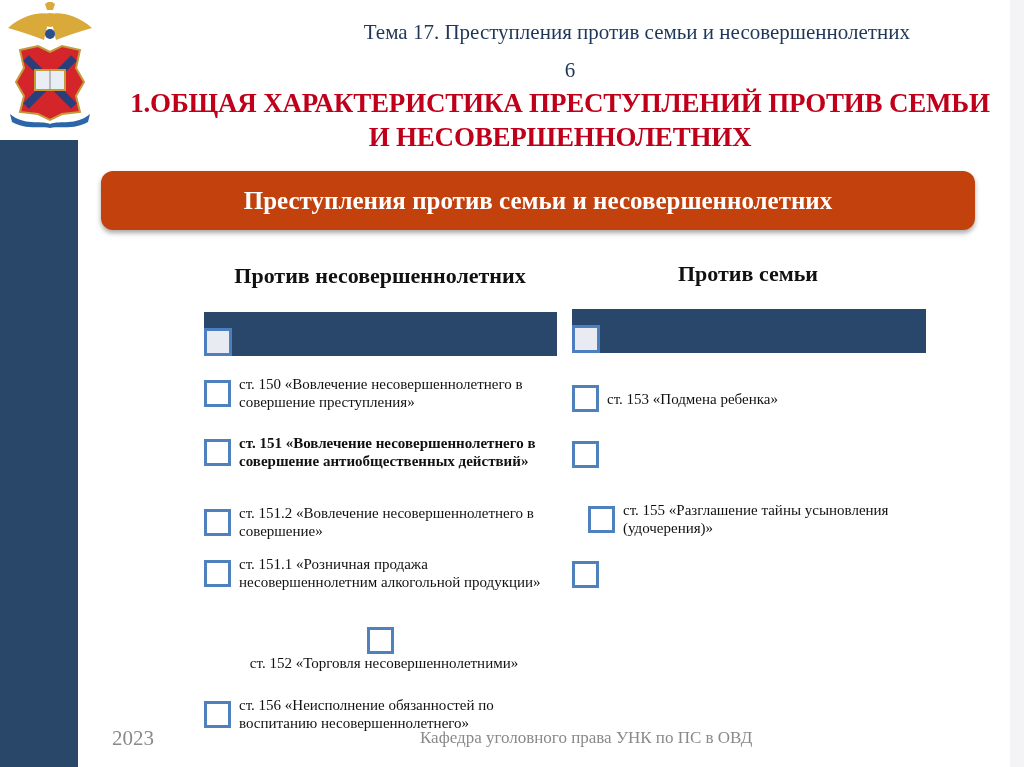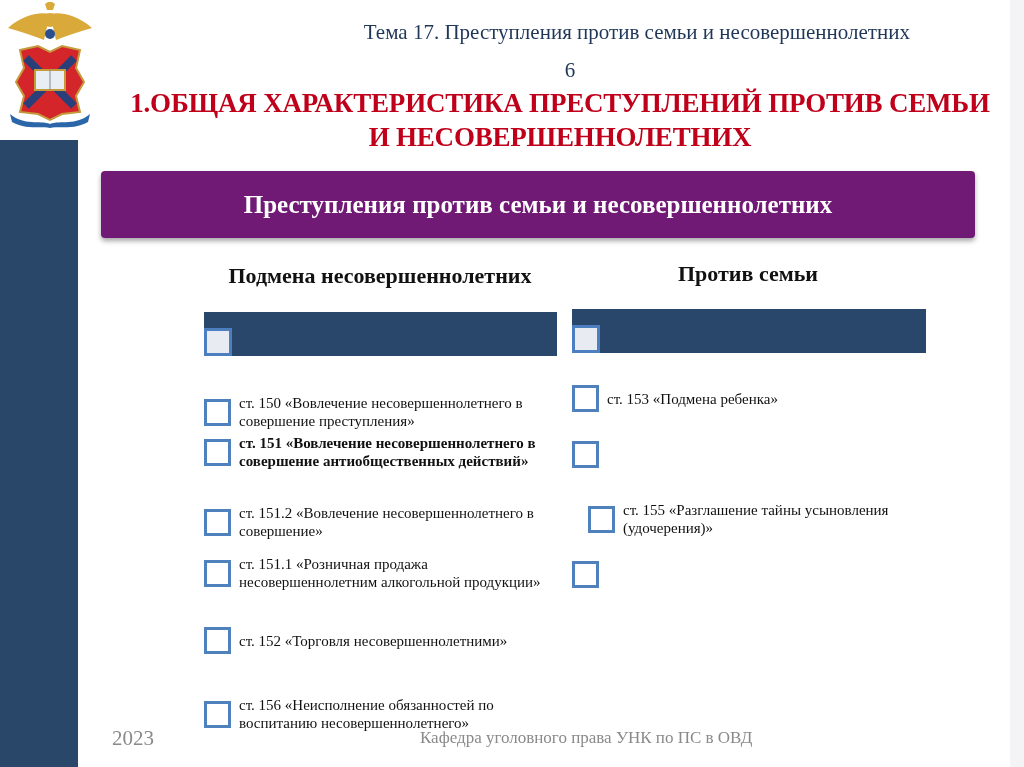--- a/index.html
+++ b/index.html
@@ -12,22 +12,22 @@
   .emblem { position: absolute; left: 4px; top: 2px; width: 92px; height: 126px; }
 
   .topic { position: absolute; left: 230px; top: 20px; width: 680px; text-align: right;
            font-size: 21px; color: #1f3658; }
   .slide-num { position: absolute; left: 540px; top: 58px; width: 60px; text-align: center;
                font-size: 21px; color: #1f3658; }
   .main-title { position: absolute; left: 120px; top: 86px; width: 880px; text-align: center;
                 font-size: 27px; line-height: 34px; font-weight: bold; color: #c0001a;
                 letter-spacing: -0.2px; }
 
-  .banner { position: absolute; left: 101px; top: 171px; width: 874px; height: 67px;
-            background: #701a75; border-radius: 4px;
+  .banner { position: absolute; left: 101px; top: 171px; width: 874px; height: 59px;
+            background: #c2410c; border-radius: 12px;
             box-shadow: 0 3px 5px rgba(0,0,0,0.35);
             display: flex; align-items: center; justify-content: center; }
   .banner span { color: #ffffff; font-size: 25px; font-weight: bold; }
 
   .col-head { position: absolute; font-size: 22px; font-weight: bold; color: #111; text-align: center; }
   .col-head.left { left: 200px; top: 263px; width: 360px; }
   .col-head.right { left: 570px; top: 261px; width: 356px; }
 
   .col-bar { position: absolute; height: 44px; background: #29466b; }
   .col-bar.left { left: 204px; top: 312px; width: 353px; }
@@ -70,42 +70,42 @@
 </svg>
 
 <div class="topic">Тема 17. Преступления против семьи и несовершеннолетних</div>
 <div class="slide-num">6</div>
 <div class="main-title">1.ОБЩАЯ ХАРАКТЕРИСТИКА ПРЕСТУПЛЕНИЙ ПРОТИВ СЕМЬИ И НЕСОВЕРШЕННОЛЕТНИХ</div>
 
 <div class="banner">
   <span>Преступления против семьи и несовершеннолетних</span>
 </div>
 
-<div class="col-head left">Подмена несовершеннолетних</div>
+<div class="col-head left">Против несовершеннолетних</div>
 <div class="col-bar left">
   <div class="sq"></div>
 </div>
 
-<div class="item" style="left:204px; top:394px; width:340px;">
+<div class="item" style="left:204px; top:375px; width:340px;">
   <div class="box"></div>
   <div class="txt">ст. 150 «Вовлечение несовершеннолетнего в совершение преступления»</div>
 </div>
 <div class="item" style="left:204px; top:434px; width:340px;font-weight:bold;">
   <div class="box"></div>
   <div class="txt">ст. 151 «Вовлечение несовершеннолетнего в совершение антиобщественных действий»</div>
 </div>
 <div class="item" style="left:204px; top:504px; width:340px;">
   <div class="box"></div>
   <div class="txt">ст. 151.2 «Вовлечение несовершеннолетнего в совершение»</div>
 </div>
 <div class="item" style="left:204px; top:555px; width:340px;">
   <div class="box"></div>
   <div class="txt">ст. 151.1 «Розничная продажа несовершеннолетним алкогольной продукции»</div>
 </div>
-<div class="item" style="left:204px; top:627px; width:360px;">
+<div class="item" style="left:204px; top:627px; width:360px;flex-direction:column;">
   <div class="box"></div>
   <div class="txt">ст. 152 «Торговля несовершеннолетними»</div>
 </div>
 <div class="item" style="left:204px; top:696px; width:340px;">
   <div class="box"></div>
   <div class="txt">ст. 156 «Неисполнение обязанностей по воспитанию несовершеннолетнего»</div>
 </div>
 
 <div class="col-head right">Против семьи</div>
 <div class="col-bar right">

